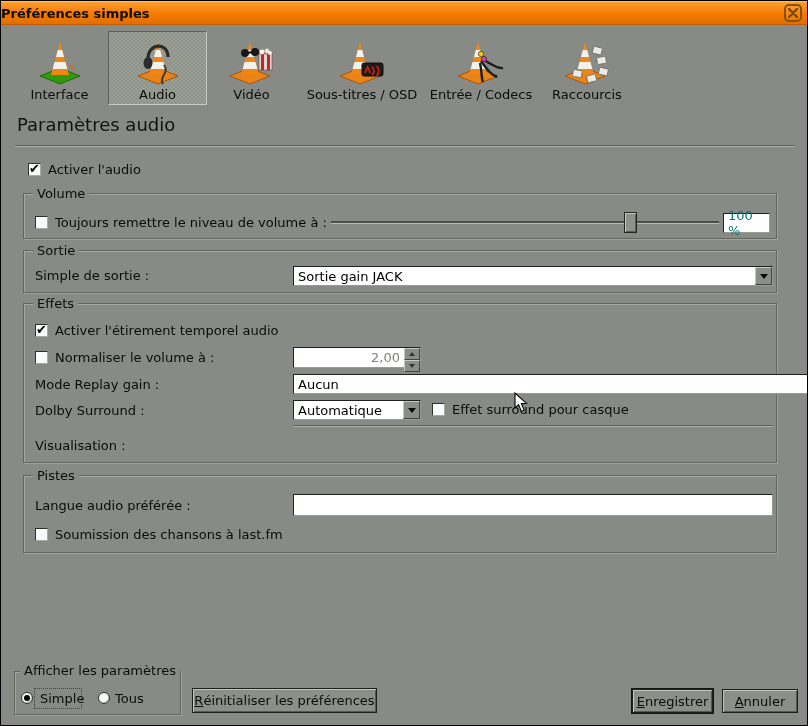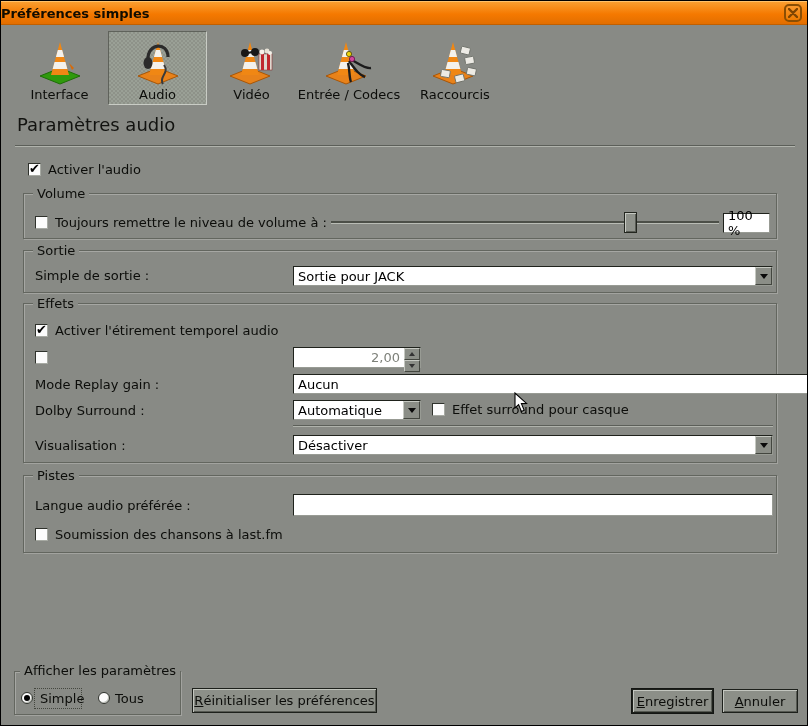--- a/index.html
+++ b/index.html
@@ -56,21 +56,21 @@
   .combo{position:absolute;box-sizing:border-box;height:20px;background:#fff;
       border:1px solid;border-color:#1f221c #989b94 #989b94 #1f221c;
       display:flex;align-items:center;}
   .combo .ctext{flex:1;padding-left:4px;font-size:13px;color:#000;white-space:nowrap;overflow:hidden;}
   .arrowbtn{width:17px;height:100%;box-sizing:border-box;background:#8b8e87;
       border:1px solid;border-color:#c6c9c2 #43463f #43463f #c6c9c2;
       display:flex;align-items:center;justify-content:center;}
   .arrowbtn::after{content:"";width:0;height:0;border:4px solid transparent;border-top:5px solid #0a0a0a;margin-top:5px;}
   .valbox{position:absolute;box-sizing:border-box;background:#fff;
       border:1px solid;border-color:#1f221c #989b94 #989b94 #1f221c;
-      display:flex;align-items:center;padding-left:4px;font-size:13px;color:#000000;}
+      display:flex;align-items:center;padding-left:4px;font-size:13px;color:#0f766e;}
   .spin{position:absolute;box-sizing:border-box;height:21px;background:#fff;
       border:1px solid;border-color:#1f221c #989b94 #989b94 #1f221c;display:flex;}
   .spin .sval{flex:1;text-align:right;align-self:center;padding-right:4px;font-size:13px;color:#7e817a;}
   .spincol{width:16px;display:flex;flex-direction:column;}
   .spinbtn{flex:1;background:#8b8e87;border:1px solid;border-color:#c6c9c2 #43463f #43463f #c6c9c2;
       display:flex;align-items:center;justify-content:center;}
   .spinbtn.up::after{content:"";border:3px solid transparent;border-bottom:4px solid #333;margin-bottom:3px;}
   .spinbtn.down::after{content:"";border:3px solid transparent;border-top:4px solid #333;margin-top:3px;}
   .slider-track{position:absolute;height:2px;background:#4c4f48;box-shadow:0 1px 0 #b9bcb5;}
   .slider-wrap{position:absolute;}
@@ -161,20 +161,38 @@
           <rect x="33" y="17" width="3" height="16" fill="#c0272d"></rect>
           <rect x="39" y="17" width="3" height="16" fill="#c0272d"></rect>
           <circle cx="34" cy="15" r="2.4" fill="#f6f2ea"></circle>
           <circle cx="39" cy="14" r="2.4" fill="#e9e3d7"></circle>
           <circle cx="42" cy="16" r="2" fill="#f6f2ea"></circle>
         </svg>
       </span>
       <span class="tlabel">Vidéo</span>
     </div>
 
+    <div class="tab" style="width:132px">
+      <span class="ticon">
+        <svg width="48" height="48" viewBox="0 0 48 48">
+          <polygon points="22,31 42,39 22,47 2,39" fill="#e8821a" stroke="#a85607" stroke-width="1"></polygon>
+          <polygon points="22,5 31,38 13,38" fill="#f08714"></polygon>
+          <clipPath id="c4">
+              <polygon points="22,5 31,38 13,38"></polygon>
+            </clipPath>
+          <g clip-path="url(#c4)">
+            <rect x="6" y="13" width="32" height="7" fill="#f3f1ec"></rect>
+            <rect x="6" y="25" width="32" height="7" fill="#f3f1ec"></rect>
+          </g>
+          <rect x="24" y="26" width="21" height="13" rx="2" fill="#1f1b1c" stroke="#0d0b0b"></rect>
+          <path d="M27,36 l2.6,-6 l2.6,6 M34,30 a5,5 0 0 1 0,8 M38.5,29 a6.5,6.5 0 0 1 0,10" stroke="#d42300" stroke-width="1.6" fill="none"></path>
+        </svg>
+      </span>
+      <span class="tlabel">Sous-titres / OSD</span>
+    </div>
 
     <div class="tab" style="width:106px">
       <span class="ticon">
         <svg width="48" height="48" viewBox="0 0 48 48">
           <polygon points="21,31 41,39 21,47 1,39" fill="#e8821a" stroke="#a85607" stroke-width="1"></polygon>
           <polygon points="21,5 30,38 12,38" fill="#f08714"></polygon>
           <clipPath id="c5">
               <polygon points="21,5 30,38 12,38"></polygon>
             </clipPath>
           <g clip-path="url(#c5)">
@@ -231,31 +249,32 @@
     <div class="slider-handle" style="left: calc(77% - 6px);"></div>
   </div>
   <div class="valbox" style="left:722px;top:212px;width:47px;height:20px">
     <span>100 %</span>
   </div>
 
   <div class="group" style="left:22px;top:249px;width:752px;height:41px"></div>
   <span class="legend" style="left:32px;top:242px">Sortie</span>
   <span class="lbl" style="left:34px;top:267px">Simple de sortie :</span>
   <div class="combo" style="left:292px;top:265px;width:480px">
-    <span class="ctext">Sortie pour JACK</span>
+    <span class="ctext">Sortie gain JACK</span>
     <span class="arrowbtn"></span>
   </div>
 
   <div class="group" style="left:22px;top:302px;width:752px;height:158px"></div>
   <span class="legend" style="left:32px;top:295px">Effets</span>
 
   <span class="cb checked" style="left:34px;top:323px"></span>
   <span class="lbl" style="left:54px;top:322px">Activer l'étirement temporel audio</span>
 
   <span class="cb" style="left:34px;top:350px"></span>
+  <span class="lbl" style="left:54px;top:349px">Normaliser le volume à :</span>
   <div class="spin" style="left:292px;top:346px;width:128px">
     <span class="sval">2,00</span>
     <span class="spincol">
       <span class="spinbtn up"></span>
       <span class="spinbtn down"></span>
     </span>
   </div>
 
   <span class="lbl" style="left:34px;top:376px">Mode Replay gain :</span>
   <div class="combo" style="left:292px;top:373px;width:554px">
@@ -267,24 +286,20 @@
   <div class="combo" style="left:292px;top:399px;width:128px">
     <span class="ctext">Automatique</span>
     <span class="arrowbtn"></span>
   </div>
   <span class="cb" style="left:431px;top:402px"></span>
   <span class="lbl" style="left:451px;top:401px">Effet surround pour casque</span>
 
   <div class="hsep" style="left:292px;top:424px;width:480px"></div>
 
   <span class="lbl" style="left:34px;top:437px">Visualisation :</span>
-  <div class="combo" style="left:292px;top:434px;width:480px">
-    <span class="ctext">Désactiver</span>
-    <span class="arrowbtn"></span>
-  </div>
 
   <svg class="cursor" style="left:513px;top:391px" width="14" height="21" viewBox="0 0 14 21">
     <path d="M1,1 L1,16 L4.6,12.6 L7.4,19.5 L10.2,18.3 L7.4,11.6 L12.5,11.4 Z" fill="#fdfdfd" stroke="#000" stroke-width="1.1"></path>
   </svg>
 
   <div class="group" style="left:22px;top:474px;width:752px;height:76px"></div>
   <span class="legend" style="left:32px;top:467px">Pistes</span>
   <span class="lbl" style="left:34px;top:497px">Langue audio préférée :</span>
   <input class="txtinput" style="left: 292px; top: 493px; width: 480px;" value="">
   <span class="cb" style="left:34px;top:527px"></span>

